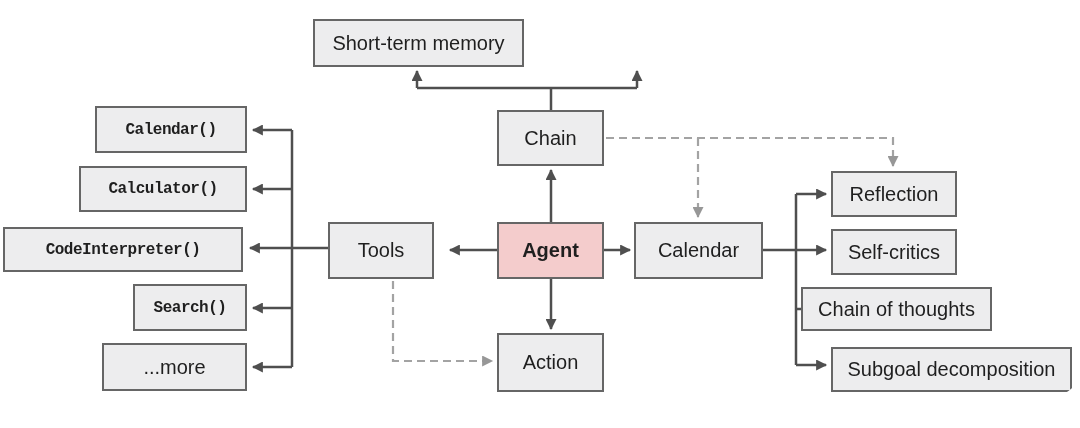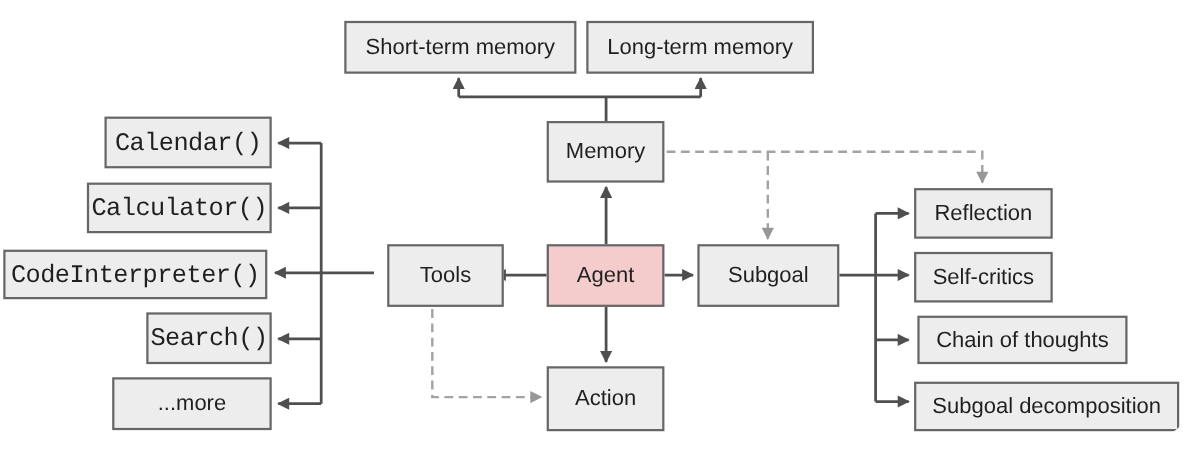--- a/index.html
+++ b/index.html
@@ -29,25 +29,25 @@
     position:absolute;
     box-sizing:border-box;
     background:var(--box-fill);
     border:2px solid var(--box-border);
     display:flex;align-items:center;justify-content:center;
     color:var(--text);
     font-size:20px;
     white-space:nowrap;
   }
   .node.pink{background:var(--agent-fill);}
-  .node.bold .lbl{font-weight:normal;}
+  .node.bold .lbl{font-weight:bold;}
   .node.mono .lbl{
     font-family:"Liberation Mono","DejaVu Sans Mono",monospace;
-    font-weight:normal;
-    font-size:23px;
+    font-weight:bold;
+    font-size:16px;
     letter-spacing:-0.5px;
   }
 </style>
 </head>
 <body>
 
 <div class="stage">
 
   <svg class="wires" viewBox="0 0 1080 428">
     <defs>
@@ -106,26 +106,23 @@
 
     <g>
       <path class="wire-dashed" d="M393 281 L393 361 L492 361" marker-end="url(#ahg)"></path>
     </g>
   </svg>
 
   <div class="node" style="left:313px;top:19px;width:211px;height:48px">
     <span class="lbl">Short-term memory</span>
   </div>
 
-  <div class="node" style="left:533px;top:19px;width:207px;height:48px">
-    <span class="lbl">Long-term memory</span>
-  </div>
 
   <div class="node" style="left:497px;top:110px;width:107px;height:56px">
-    <span class="lbl">Memory</span>
+    <span class="lbl">Chain</span>
   </div>
 
   <div class="node mono" style="left:95px;top:106px;width:152px;height:47px">
     <span class="lbl">Calendar()</span>
   </div>
 
   <div class="node mono" style="left:79px;top:166px;width:168px;height:46px">
     <span class="lbl">Calculator()</span>
   </div>
 
@@ -134,45 +131,45 @@
   </div>
 
   <div class="node mono" style="left:133px;top:284px;width:114px;height:47px">
     <span class="lbl">Search()</span>
   </div>
 
   <div class="node" style="left:102px;top:343px;width:145px;height:48px">
     <span class="lbl">...more</span>
   </div>
 
-  <div class="node" style="left:352px;top:222px;width:106px;height:57px">
+  <div class="node" style="left:328px;top:222px;width:106px;height:57px">
     <span class="lbl">Tools</span>
   </div>
 
   <div class="node pink bold" style="left:497px;top:222px;width:107px;height:57px">
     <span class="lbl">Agent</span>
   </div>
 
   <div class="node" style="left:634px;top:222px;width:129px;height:57px">
-    <span class="lbl">Subgoal</span>
+    <span class="lbl">Calendar</span>
   </div>
 
   <div class="node" style="left:497px;top:333px;width:107px;height:59px">
     <span class="lbl">Action</span>
   </div>
 
   <div class="node" style="left:831px;top:229px;width:126px;height:46px">
     <span class="lbl">Self-critics</span>
   </div>
 
   <div class="node" style="left:831px;top:171px;width:126px;height:46px">
     <span class="lbl">Reflection</span>
   </div>
 
-  <div class="node" style="left:834px;top:287px;width:191px;height:44px">
+  <div class="node" style="left:801px;top:287px;width:191px;height:44px">
     <span class="lbl">Chain of thoughts</span>
   </div>
 
   <div class="node" style="left:831px;top:347px;width:241px;height:45px">
     <span class="lbl">Subgoal decomposition</span>
   </div>
 
 </div>
 
 </body></html>

